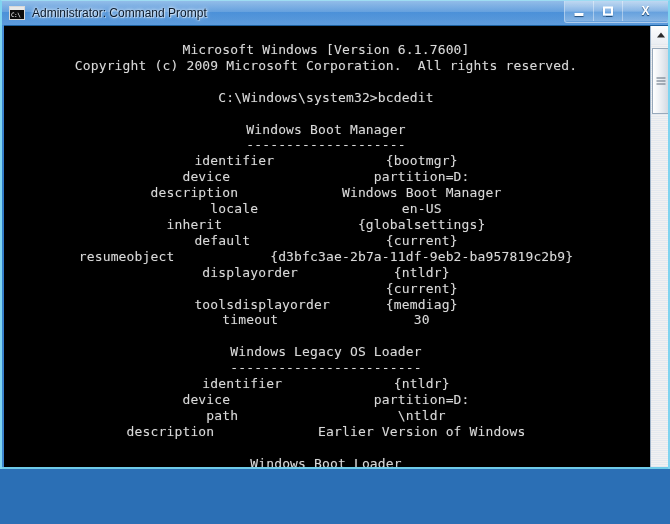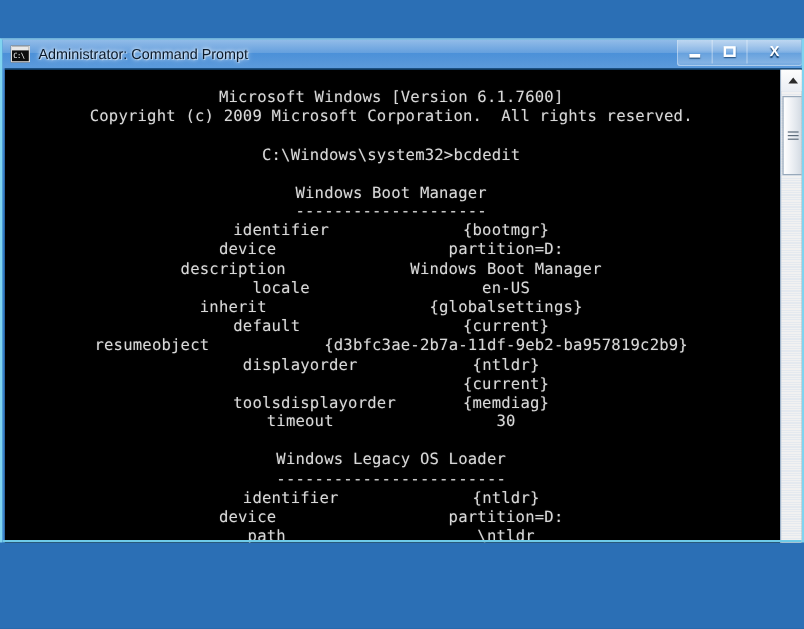--- a/index.html
+++ b/index.html
@@ -11,28 +11,27 @@
     background: #2b6fb5;
     font-family: "Liberation Sans", sans-serif;
   }
 
   
   #window {
     position: absolute;
     left: 0;
     top: 0;
     width: 670px;
-    height: 420px;
+    height: 469px;
     box-sizing: border-box;
     background: linear-gradient(180deg, #4a90d9 0%, #2f7bc7 40%, #3d86cf 100%);
     border-left: 2px solid #7fd4f0;
     border-right: 2px solid #7fd4f0;
     border-top: 1px solid #9ddcf2;
     overflow: hidden;
-    margin-top: 32px;
   }
   #window::before {
     content: "";
     position: absolute;
     left: 0; top: 0; right: 0;
     height: 24px;
     background: linear-gradient(180deg,
        rgba(255,255,255,0.40) 0%,
        rgba(255,255,255,0.16) 45%,
        rgba(255,255,255,0.02) 48%,

